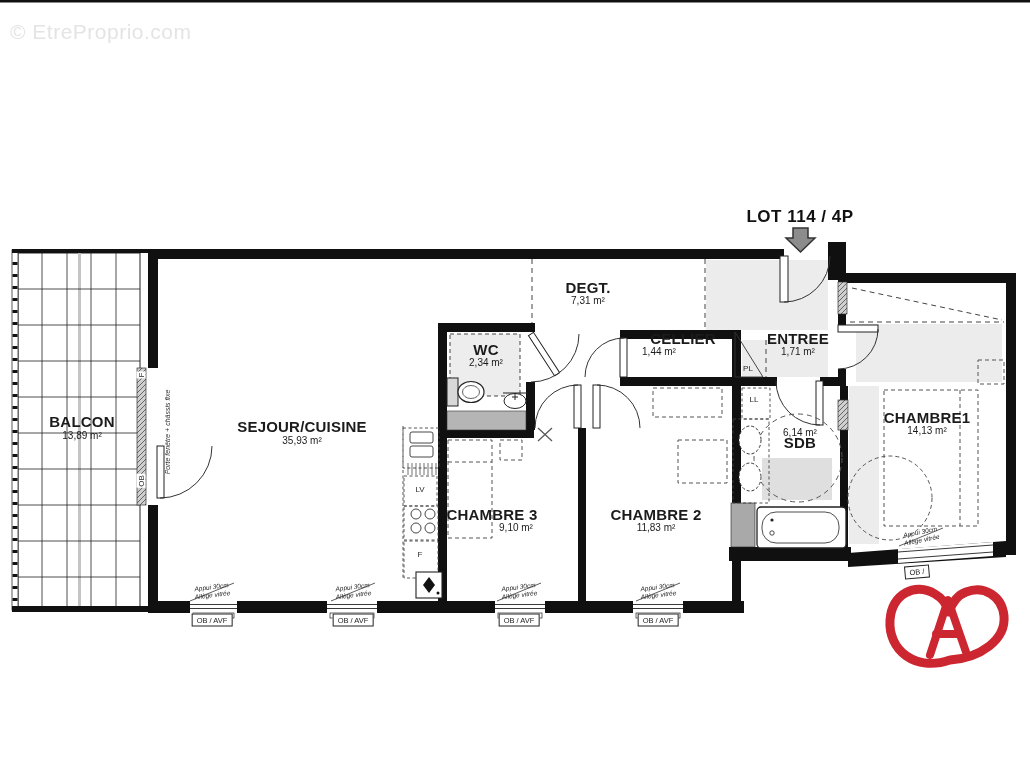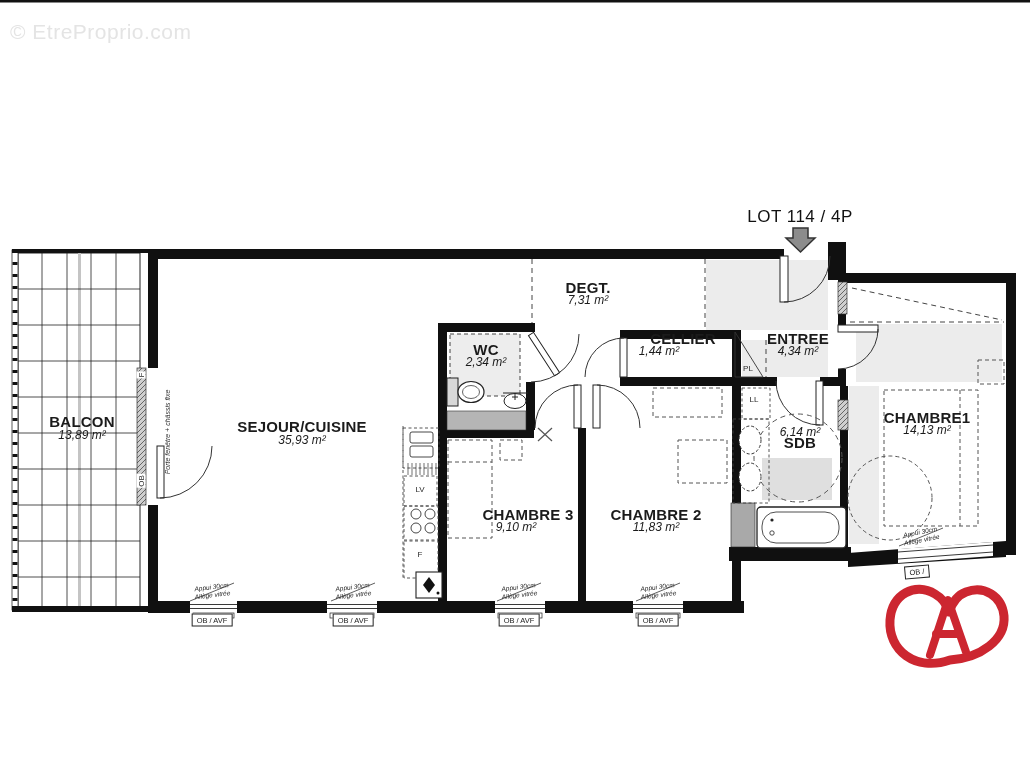--- a/index.html
+++ b/index.html
@@ -1,34 +1,34 @@
 <!DOCTYPE html>
 <html><head>
 <meta charset="utf-8">
 <style>
   html,body{margin:0;padding:0;background:#fff;}
   .stage{position:relative;width:1030px;height:759px;background:#fff;overflow:hidden;
          font-family:"Liberation Sans",sans-serif;}
   .stage svg{position:absolute;left:0;top:0;}
   .lbl{position:absolute;transform:translate(-50%,-50%);white-space:nowrap;color:#1b1b1b;z-index:5;}
   .rn{font-weight:700;font-size:15px;letter-spacing:.2px;}
-  .ra{font-size:12px;font-style:italic;}
+  .ra{font-size:10px;}
   .sm{font-size:8px;color:#2a2a2a;}
   .vert{transform:translate(-50%,-50%) rotate(-90deg);}
   .tinyvert{font-size:7px;font-style:italic;color:#333;}
   .sill{font-size:6.5px;font-style:italic;text-align:center;line-height:1.2;color:#222;
         transform:translate(-50%,-50%) rotate(-7deg);}
   .sill.diag{transform:translate(-50%,-50%) rotate(-11deg);}
   .tag{font-size:7.5px;border:1px solid #222;background:#fff;padding:0 4px;line-height:11px;
        color:#222;transform:translate(-50%,-50%);}
   .tag.diag{transform:translate(-50%,-50%) rotate(-5deg);}
   .watermark{position:absolute;left:10px;top:9px;font-size:21px;font-weight:400;
              color:#e4e4e4;letter-spacing:.5px;z-index:6;margin-top:11px;}
   .lot{position:absolute;left:800px;top:217px;transform:translate(-50%,-50%);
-       font-size:17px;font-weight:400;color:#111;letter-spacing:.5px;z-index:6;}
+       font-size:17px;font-weight:700;color:#111;letter-spacing:.5px;z-index:6;}
   .wbg{background:#fff;padding:0 1px;}
 </style>
 </head>
 <body>
 
 <div class="stage">
 
   <svg width="1030" height="759" viewBox="0 0 1030 759">
     <defs>
       <pattern id="hatchG" patternUnits="userSpaceOnUse" width="5" height="5">
@@ -265,26 +265,26 @@
   <div class="lbl ra" style="left:82px;top:435px">13,89 m²</div>
   <div class="lbl rn" style="left:302px;top:426px">SEJOUR/CUISINE</div>
   <div class="lbl ra" style="left:302px;top:440px">35,93 m²</div>
   <div class="lbl rn" style="left:588px;top:287px">DEGT.</div>
   <div class="lbl ra" style="left:588px;top:300px">7,31 m²</div>
   <div class="lbl rn" style="left:486px;top:349px">WC</div>
   <div class="lbl ra" style="left:486px;top:362px">2,34 m²</div>
   <div class="lbl rn" style="left:683px;top:338px">CELLIER</div>
   <div class="lbl ra" style="left:659px;top:351px">1,44 m²</div>
   <div class="lbl rn" style="left:798px;top:338px">ENTREE</div>
-  <div class="lbl ra" style="left:798px;top:351px">4,34 m²</div>
+  <div class="lbl ra" style="left:798px;top:351px">1,71 m²</div>
   <div class="lbl rn" style="left:800px;top:442px">SDB</div>
   <div class="lbl ra" style="left:800px;top:432px">6,14 m²</div>
   <div class="lbl rn" style="left:927px;top:417px">CHAMBRE1</div>
   <div class="lbl ra" style="left:927px;top:430px">14,13 m²</div>
-  <div class="lbl rn" style="left:528px;top:514px">CHAMBRE 3</div>
+  <div class="lbl rn" style="left:492px;top:514px">CHAMBRE 3</div>
   <div class="lbl ra" style="left:516px;top:527px">9,10 m²</div>
   <div class="lbl rn" style="left:656px;top:514px">CHAMBRE 2</div>
   <div class="lbl ra" style="left:656px;top:527px">11,83 m²</div>
 
   <div class="lbl sm" style="left:748px;top:368px">PL</div>
   <div class="lbl sm" style="left:754px;top:399px">LL</div>
   <div class="lbl sm" style="left:420px;top:489px">LV</div>
   <div class="lbl sm" style="left:420px;top:554px">F</div>
 
   <div class="lbl sm vert wbg" style="left:141px;top:375px">F</div>

